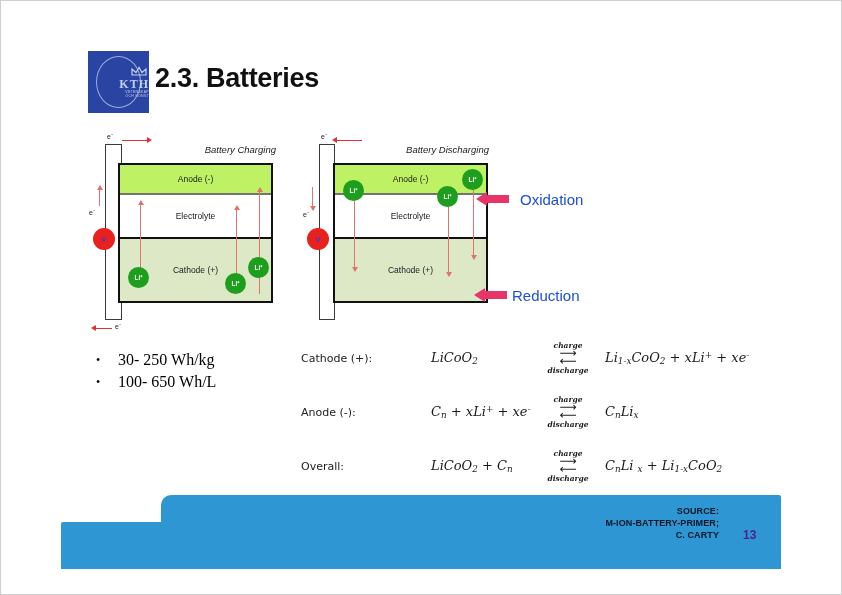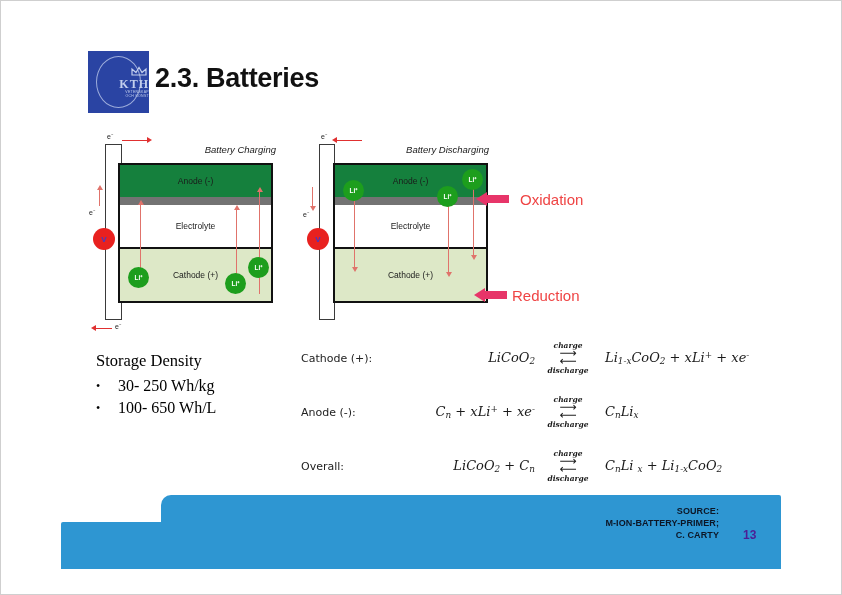--- a/index.html
+++ b/index.html
@@ -12,53 +12,53 @@
   .logo .ring{position:absolute;left:8px;top:5px;width:43px;height:50px;border:1px solid rgba(195,207,238,.75);border-radius:50%;}
   .logo .kth{font-family:"Liberation Serif",serif;font-weight:bold;font-size:12px;letter-spacing:1px;line-height:12px;margin-top:1px;}
   .logo .sub{font-size:3.5px;line-height:4px;text-align:center;letter-spacing:.3px;}
   .page-title{position:absolute;left:154px;top:62px;font-size:27px;font-weight:bold;letter-spacing:-.3px;}
 
   
   .fig-title{position:absolute;font-style:italic;font-size:9.5px;color:#1a1a1a;width:160px;text-align:right;}
   .wire{position:absolute;border:1.5px solid #3a3a3a;background:#fff;}
   .bbox{position:absolute;width:155px;height:140px;border:2px solid #111;box-sizing:border-box;background:#fff;display:flex;flex-direction:column;}
   .layer{display:flex;align-items:center;justify-content:center;font-size:8.5px;color:#1a1a1a;box-sizing:border-box;}
-  .layer.anode{height:40px;background:#15803d;border-bottom:8px solid #737373;}
+  .layer.anode{height:30px;background:#bef264;border-bottom:2px solid #737373;}
   .layer.elec {height:44px;background:#ffffff;border-bottom:2px solid #111;}
   .layer.cath {flex:1;background:#dde8c7;}
   .volt{position:absolute;width:22px;height:22px;border-radius:50%;background:#e8211f;
         display:flex;align-items:center;justify-content:center;font-size:8px;font-weight:bold;color:#3b3bd0;}
   .ion{position:absolute;width:21px;height:21px;border-radius:50%;background:#1d9e1d;z-index:5;
        display:flex;align-items:center;justify-content:center;color:#fff;font-size:6.5px;font-weight:bold;}
   .elabel{position:absolute;font-size:7px;color:#222;}
   .arrow-v{position:absolute;width:1px;background:#e0736b;z-index:4;}
   .arrow-v.up:before{content:"";position:absolute;top:-4px;left:-2.5px;border:3px solid transparent;border-top:none;border-bottom:5px solid #e0736b;}
   .arrow-v.down:after{content:"";position:absolute;bottom:-4px;left:-2.5px;border:3px solid transparent;border-bottom:none;border-top:5px solid #e0736b;}
   .arrow-h{position:absolute;height:1px;background:#e03030;}
   .arrow-h.right:after{content:"";position:absolute;right:-4px;top:-3px;border:3px solid transparent;border-right:none;border-left:5px solid #e03030;}
   .arrow-h.left:before{content:"";position:absolute;left:-4px;top:-3px;border:3px solid transparent;border-left:none;border-right:5px solid #e03030;}
 
   
   .pink-arrow{position:absolute;display:flex;align-items:center;z-index:6;}
   .pink-head{width:0;height:0;border-top:7px solid transparent;border-bottom:7px solid transparent;border-right:11px solid #e73569;}
   .pink-shaft{width:22px;height:8px;background:#e73569;}
-  .annot{position:absolute;font-size:15px;color:#ef4444;}
+  .annot{position:absolute;font-size:15px;color:#1d4ed8;}
 
   
   .storage{position:absolute;left:95px;top:350px;font-family:"Liberation Serif",serif;color:#000;}
   .storage .head{font-size:16.5px;margin-bottom:6px;}
   .storage .item{font-size:16px;margin-bottom:4px;display:flex;}
   .storage .bullet{width:22px;font-size:12px;padding-top:2px;}
 
   
   .equations{position:absolute;left:300px;top:330px;width:470px;}
   .eq-row{display:flex;align-items:center;height:54px;}
   .eq-label{width:130px;font-size:11px;color:#222;font-family:"DejaVu Sans",sans-serif;}
   .eq-math{font-family:"DejaVu Serif",serif;font-style:italic;font-size:13px;color:#1a1a1a;white-space:nowrap;}
-  .eq-lhs{width:104px;text-align:right;padding-right:4px;}
+  .eq-lhs{width:104px;text-align:left;padding-right:4px;}
   .eq-rhs{margin-left:8px;}
   .eq-arrows{display:flex;flex-direction:column;align-items:center;width:58px;flex-shrink:0;}
   .eq-chg{font-family:"DejaVu Serif",serif;font-style:italic;font-weight:bold;font-size:7.5px;color:#1a1a1a;}
   .eq-arr{font-size:12px;line-height:7px;height:8px;color:#1a1a1a;}
   sub{font-size:68%;vertical-align:-0.25em;}
   sup{font-size:68%;vertical-align:0.45em;}
 
   
   .footer-right{position:absolute;left:160px;top:494px;width:620px;height:74px;background:#2e96d2;border-radius:10px 2px 0 0;}
   .footer-left{position:absolute;left:60px;top:521px;width:102px;height:47px;background:#2e96d2;border-radius:2px 0 0 0;}
@@ -133,21 +133,20 @@
       <div class="pink-shaft"></div>
   </div>
   <div class="annot" style="left:519px;top:190px;">Oxidation</div>
   <div class="pink-arrow" style="left:473px;top:287px;">
     <div class="pink-head"></div>
       <div class="pink-shaft"></div>
   </div>
   <div class="annot" style="left:511px;top:286px;">Reduction</div>
 
   <div class="storage">
-    <div class="head">Storage Density</div>
     <div class="item">
       <span class="bullet">•</span>
       <span>30- 250 Wh/kg</span>
     </div>
     <div class="item">
       <span class="bullet">•</span>
       <span>100- 650 Wh/L</span>
     </div>
   </div>
 

